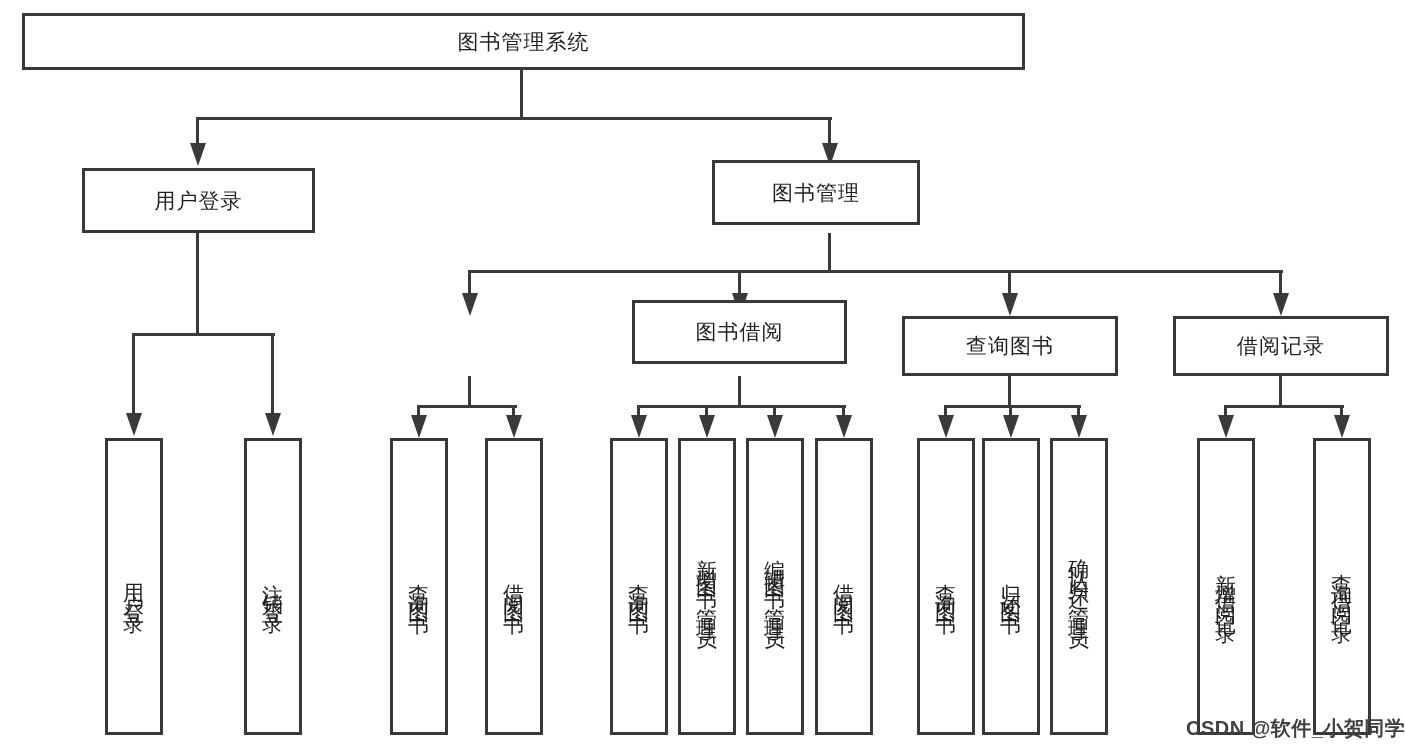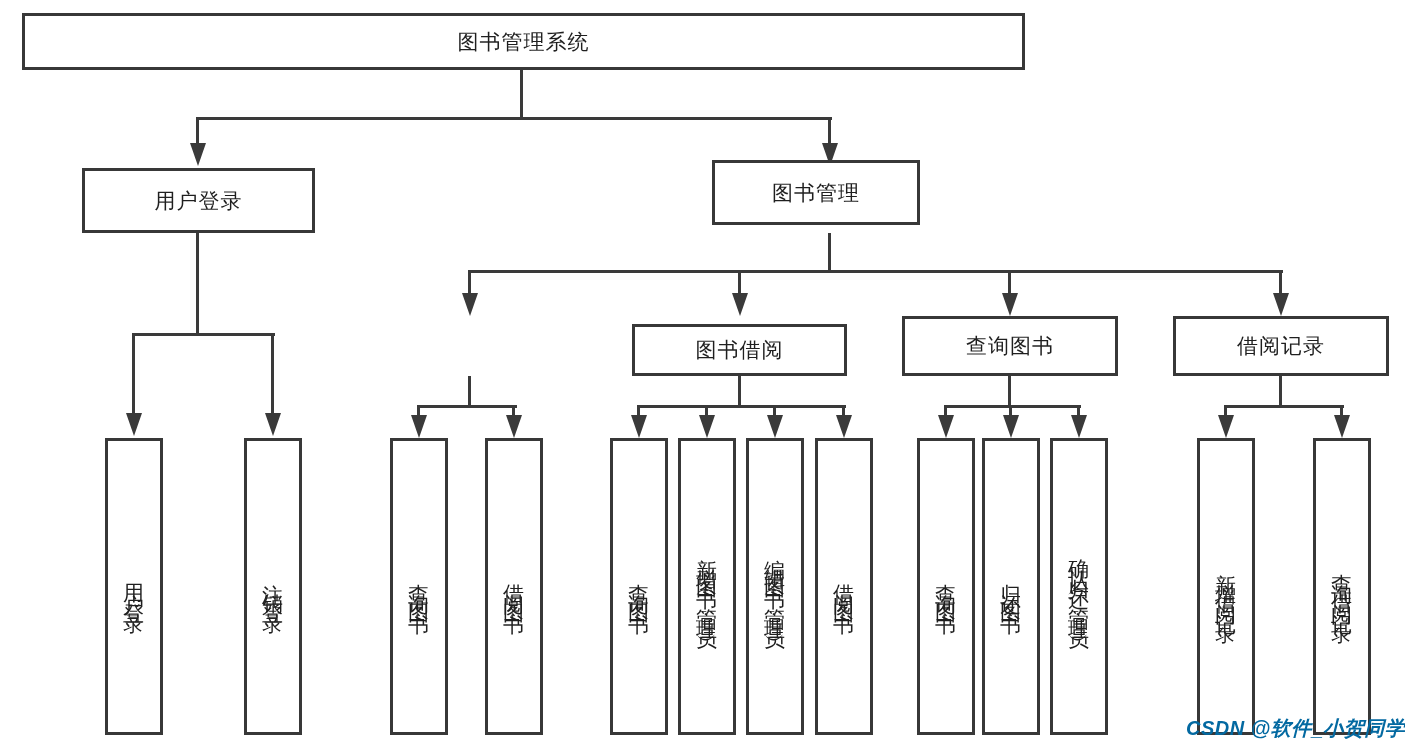--- a/index.html
+++ b/index.html
@@ -19,21 +19,21 @@
   }
   .vline{position:absolute;width:3px;background:#3a3a3a;}
   .hline{position:absolute;height:3px;background:#3a3a3a;}
   .arr{
     position:absolute;width:0;height:0;
     border-left:8px solid transparent;border-right:8px solid transparent;
     border-top:23px solid #3a3a3a;
   }
   #watermark{
     position:absolute;left:1186px;top:715px;z-index:5;
-    font-size:20px;font-weight:600;color:#0369a1;letter-spacing:0.5px;white-space:nowrap;font-style:italic;
+    font-size:20px;font-weight:600;color:#404040;letter-spacing:0.5px;white-space:nowrap;
   }
 </style>
 </head>
 <body>
 
 <div id="stage">
 
   <div class="box" style="left:22px;top:13px;width:1003px;height:57px;">
     <span class="h-label">图书管理系统</span>
   </div>
@@ -63,21 +63,21 @@
   <div class="hline" style="left:468px;top:270px;width:815px;"></div>
   <div class="vline" style="left:468px;top:270px;height:24px;"></div>
   <div class="arr" style="left:462px;top:293px;"></div>
   <div class="vline" style="left:738px;top:270px;height:24px;"></div>
   <div class="arr" style="left:732px;top:293px;"></div>
   <div class="vline" style="left:1008px;top:270px;height:24px;"></div>
   <div class="arr" style="left:1002px;top:293px;"></div>
   <div class="vline" style="left:1279px;top:270px;height:24px;"></div>
   <div class="arr" style="left:1273px;top:293px;"></div>
 
-  <div class="box" style="left:632px;top:324px;width:215px;height:52px;">
+  <div class="box" style="left:632px;top:300px;width:215px;height:64px;">
     <span class="h-label">图书借阅</span>
   </div>
   <div class="box" style="left:902px;top:316px;width:216px;height:60px;">
     <span class="h-label">查询图书</span>
   </div>
   <div class="box" style="left:1173px;top:316px;width:216px;height:60px;">
     <span class="h-label">借阅记录</span>
   </div>
 
   <div class="vline" style="left:468px;top:376px;height:31px;"></div>

